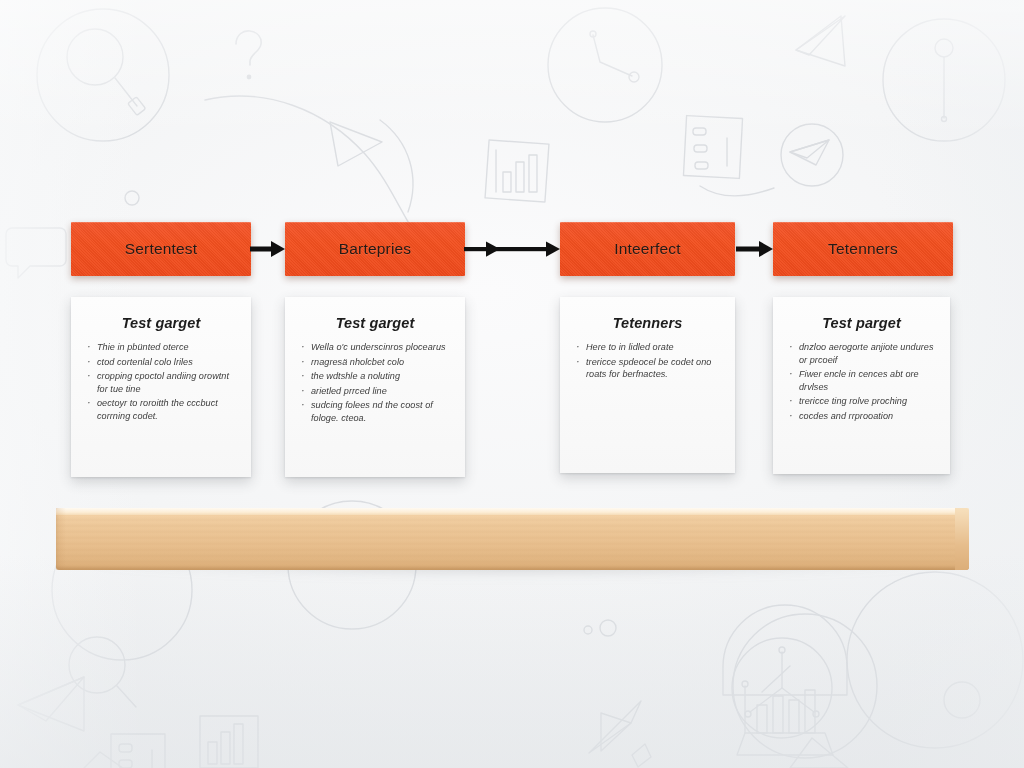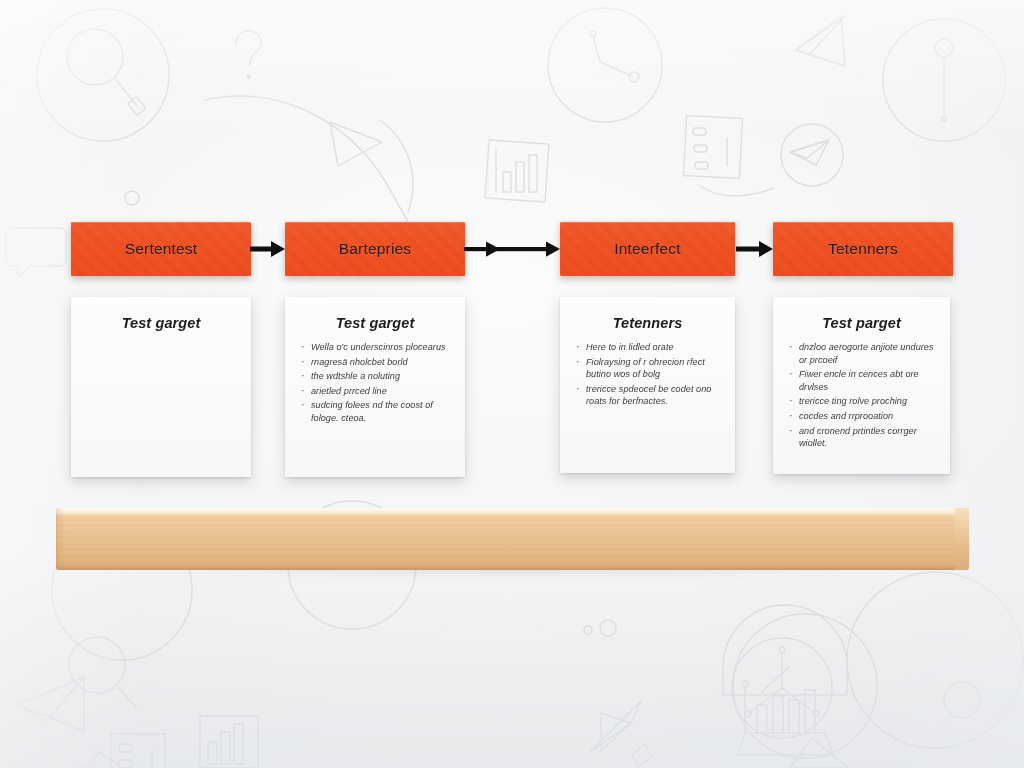--- a/index.html
+++ b/index.html
@@ -357,39 +357,45 @@
   </div>
 
   <div id="flow">
 
     <div class="step" id="step-1">
       <div class="step-header">
         <span>Sertentest</span>
       </div>
       <div class="step-card">
         <div class="card-title">Test garget</div>
+        <ul class="bullets">
+          <li>Thie in pbünted oterce</li>
+          <li>ctod cortenlal colo lriles</li>
+          <li>cropping cpoctol andiing orowtnt for tue tine</li>
+          <li>oectoyr to roroitth the cccbuct corrning codet.</li>
+        </ul>
       </div>
     </div>
 
     <svg class="arrow" id="arrow-1" viewBox="0 0 36 22" xmlns="http://www.w3.org/2000/svg">
       <g fill="#101010">
         <rect x="0" y="8.5" width="24" height="5"></rect>
         <path d="M21 3l14 8-14 8z"></path>
       </g>
     </svg>
 
     <div class="step" id="step-2">
       <div class="step-header">
         <span>Bartepries</span>
       </div>
       <div class="step-card">
         <div class="card-title">Test garget</div>
         <ul class="bullets">
           <li>Wella o'c underscinros plocearus</li>
-          <li>rnagresä nholcbet borld</li>
+          <li>rnagresä nholcbet colo</li>
           <li>the wdtshle a noluting</li>
           <li>arietled prrced line</li>
           <li>sudcing folees nd the coost of fologe. cteoa.</li>
         </ul>
       </div>
     </div>
 
     <svg class="arrow" id="arrow-2" viewBox="0 0 97 22" xmlns="http://www.w3.org/2000/svg">
       <g fill="#101010">
         <rect x="0" y="9" width="86" height="4.2"></rect>
@@ -399,21 +405,20 @@
     </svg>
 
     <div class="step" id="step-3">
       <div class="step-header">
         <span>Inteerfect</span>
       </div>
       <div class="step-card">
         <div class="card-title">Tetenners</div>
         <ul class="bullets">
           <li>Here to in lidled orate</li>
-          <li>Fiolraysing of r ohrecion rfect butino wos of bolg</li>
           <li>trericce spdeocel be codet ono roats for berfnactes.</li>
         </ul>
       </div>
     </div>
 
     <svg class="arrow" id="arrow-3" viewBox="0 0 38 22" xmlns="http://www.w3.org/2000/svg">
       <g fill="#101010">
         <rect x="0" y="8.5" width="26" height="5"></rect>
         <path d="M23 3l14 8-14 8z"></path>
       </g>
@@ -423,19 +428,18 @@
       <div class="step-header">
         <span>Tetenners</span>
       </div>
       <div class="step-card">
         <div class="card-title">Test parget</div>
         <ul class="bullets">
           <li>dnzloo aerogorte anjiote undures or prcoeif</li>
           <li>Fiwer encle in cences abt ore drvlses</li>
           <li>trericce ting rolve proching</li>
           <li>cocdes and rrprooation</li>
-          <li>and cronend prtintles corrger wiollet.</li>
         </ul>
       </div>
     </div>
 
   </div>
 </div>
 
 </body></html>

